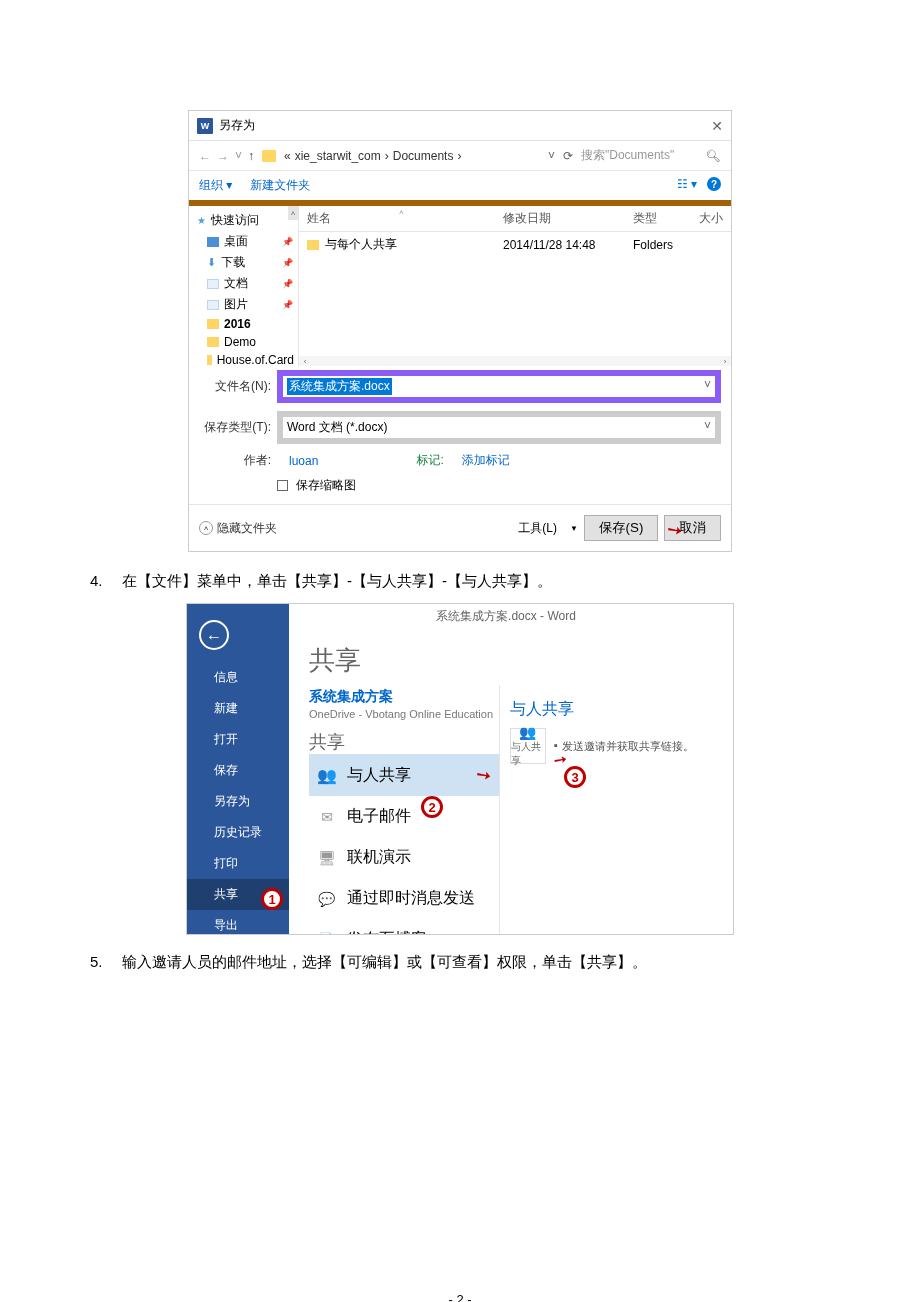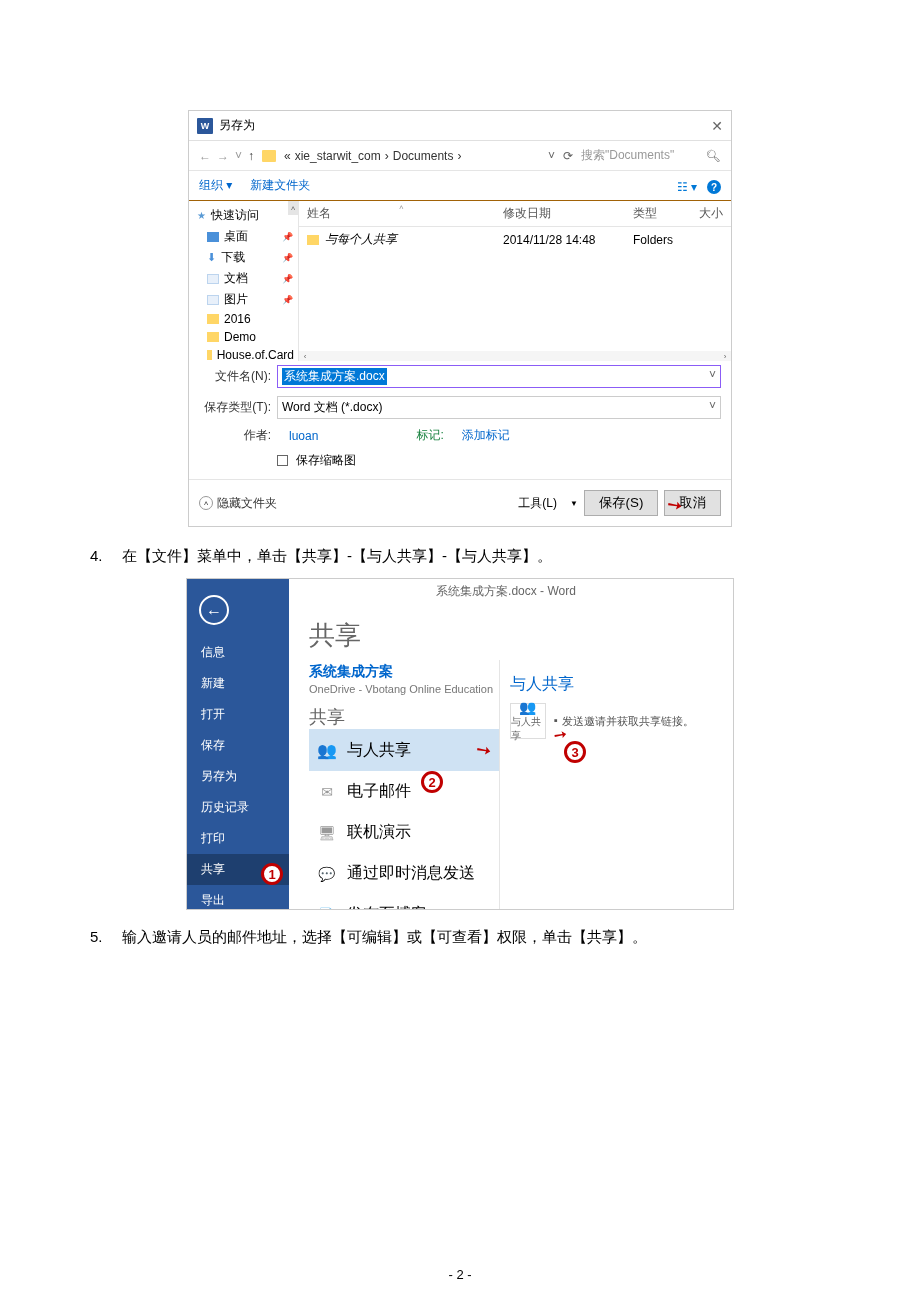--- a/index.html
+++ b/index.html
@@ -16,21 +16,21 @@
     .nav-row { display: flex; align-items: center; gap: 8px; padding: 6px 10px; border-bottom: 1px solid #e5e5e5; }
     .nav-arrows { display: flex; gap: 6px; color: #999; }
     .nav-arrow { cursor: pointer; }
     .up-arrow { color: #333; }
     .folder-small { width: 14px; height: 12px; background: #ffd666; border-radius: 1px; }
     .breadcrumb { flex: 1; display: flex; gap: 4px; align-items: center; color: #333; }
     .refresh { color: #666; }
     .search-box { display: flex; align-items: center; gap: 6px; width: 140px; color: #999; }
     .search-icon-sm { color: #666; }
     
-    .toolbar-row { display: flex; justify-content: space-between; align-items: flex-end; padding: 6px 10px; color: #0066cc; border-bottom: 1px solid #a16207; }
+    .toolbar-row { display: flex; justify-content: space-between; align-items: flex-start; padding: 6px 10px; color: #0066cc; border-bottom: 6px solid #a16207; }
     .toolbar-left { display: flex; gap: 18px; }
     .toolbar-right { display: flex; gap: 10px; align-items: center; }
     .view-icon { color: #0078d7; }
     .help-icon { width: 14px; height: 14px; border-radius: 50%; background: #0078d7; color: #fff; display: flex; align-items: center; justify-content: center; font-size: 10px; font-weight: bold; }
     
     .file-area { display: flex; height: 160px; }
     .tree-panel { width: 110px; border-right: 1px solid #e5e5e5; position: relative; overflow: hidden; }
     .tree-scroll-top { position: absolute; top: 0; right: 0; width: 10px; height: 14px; background: #e5e5e5; display: flex; align-items: center; justify-content: center; font-size: 8px; color: #666; }
     .tree-items { padding: 4px 0; }
     .tree-item { display: flex; align-items: center; gap: 5px; padding: 2px 4px 2px 8px; }
@@ -44,28 +44,28 @@
     .pin { color: #ccc; margin-left: auto; font-size: 9px; }
     
     .list-panel { flex: 1; position: relative; }
     .list-header { display: flex; border-bottom: 1px solid #e5e5e5; padding: 4px 8px; color: #555; position: relative; }
     .col-name { flex: 1; }
     .col-date { width: 110px; }
     .col-type { width: 60px; margin-left: 20px; }
     .col-size { width: 30px; text-align: right; }
     .sort-caret { position: absolute; left: 100px; top: 2px; font-size: 8px; color: #999; }
     .list-row { display: flex; padding: 4px 8px; align-items: center; }
-    .list-row .col-name { display: flex; align-items: center; gap: 6px; font-style: italic; }
+    .list-row .col-name { display: flex; align-items: center; gap: 6px; }
     .list-scroll-h { position: absolute; bottom: 0; left: 0; right: 0; height: 10px; background: #f5f5f5; display: flex; }
     .scroll-left-btn { width: 12px; display: flex; align-items: center; justify-content: center; font-size: 8px; color: #666; }
     .scroll-right-btn { width: 12px; margin-left: auto; display: flex; align-items: center; justify-content: center; font-size: 8px; color: #666; }
     
     .form-row { display: flex; align-items: center; padding: 4px 10px; gap: 6px; }
     .form-label { width: 72px; text-align: right; color: #333; }
-    .form-input-wrap { flex: 1; border: 1px solid #8b5cf6; padding: 2px 4px; display: flex; }
+    .form-input-wrap { flex: 1; border: 6px solid #8b5cf6; padding: 2px 4px; display: flex; }
     .form-input-hl { background: #0078d7; color: #fff; padding: 0 2px; }
     .dropdown-caret { color: #666; margin-left: auto; }
     .plain-text { color: #0066cc; }
     
     .checkbox-row { display: flex; align-items: center; gap: 8px; padding: 4px 10px 4px 88px; }
     .checkbox { width: 11px; height: 11px; border: 1px solid #666; }
     
     .bottom-bar { display: flex; align-items: center; padding: 10px; gap: 10px; border-top: 1px solid #e5e5e5; margin-top: 6px; }
     .hide-folders { display: flex; align-items: center; gap: 4px; color: #333; }
     .circle-caret { width: 14px; height: 14px; border: 1px solid #999; border-radius: 50%; display: flex; align-items: center; justify-content: center; font-size: 8px; }
@@ -77,21 +77,21 @@
     .red-arrow-1 { position: absolute; right: -24px; top: 4px; color: #c00000; font-size: 18px; transform: rotate(-35deg); }
     
     
     .step { display: flex; gap: 12px; margin: 18px 0 12px 0; font-size: 15px; }
     .step-num { width: 20px; }
     
     
     .backstage { width: 548px; margin: 0 auto; display: flex; border: 1px solid #ccc; height: 332px; overflow: hidden; }
     .bs-side { width: 102px; background: #2b579a; color: #fff; position: relative; padding-top: 10px; font-size: 12px; }
     .bs-back { width: 30px; height: 30px; border: 2px solid #fff; border-radius: 50%; display: flex; align-items: center; justify-content: center; margin: 6px 0 12px 12px; font-size: 16px; }
-    .bs-item { padding: 7px 14px; cursor: pointer; }
+    .bs-item { padding: 7px 27px; cursor: pointer; }
     .bs-item.active { background: #1e3f6f; }
     .badge-circle { position: absolute; width: 22px; height: 22px; border: 3px solid #c00000; border-radius: 50%; display: flex; align-items: center; justify-content: center; background: #fff; color: #c00000; font-weight: bold; font-size: 13px; }
     .badge-1 { left: 74px; top: 284px; }
     
     .bs-main { flex: 1; display: flex; background: #fff; }
     .bs-col1 { width: 210px; padding: 14px 0 0 20px; }
     .bs-col2 { flex: 1; padding: 14px 10px 0 10px; border-left: 1px solid #e5e5e5; margin-top: 56px; }
     .bs-doc-title { font-size: 12px; color: #666; text-align: center; padding: 4px 10px 4px 0; }
     
     .h-share { font-size: 26px; color: #666; margin-bottom: 10px; }
@@ -189,21 +189,21 @@
           <div class="tree-item" style="padding-left:18px;">
               <span class="tree-icon-sq doc-ico"></span>
               <span>文档</span>
               <span class="pin">📌</span>
             </div>
           <div class="tree-item" style="padding-left:18px;">
               <span class="tree-icon-sq pic-ico"></span>
               <span>图片</span>
               <span class="pin">📌</span>
             </div>
-          <div class="tree-item" style="padding-left:18px;">
+          <div class="tree-item" style="padding-left:18px;font-weight:bold;">
               <span class="tree-icon-sq folder-ico"></span>
               <span>2016</span>
             </div>
           <div class="tree-item" style="padding-left:18px;">
               <span class="tree-icon-sq folder-ico"></span>
               <span>Demo</span>
             </div>
           <div class="tree-item" style="padding-left:18px;">
               <span class="tree-icon-sq folder-ico"></span>
               <span>House.of.Card</span>

